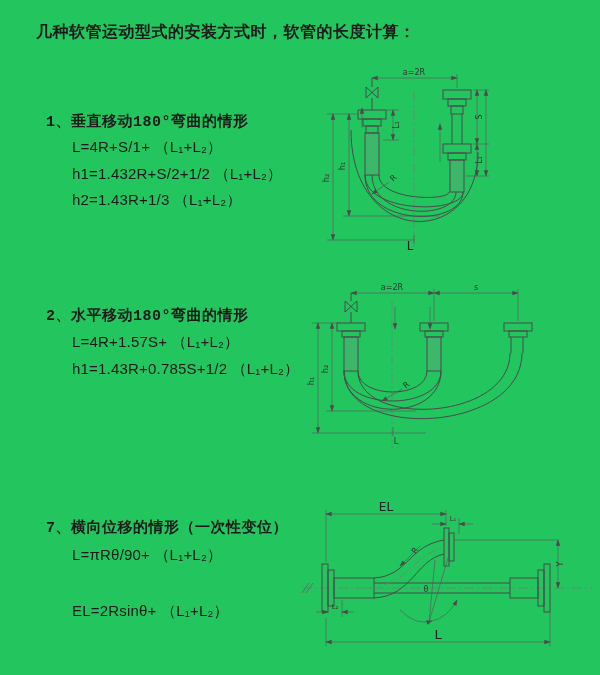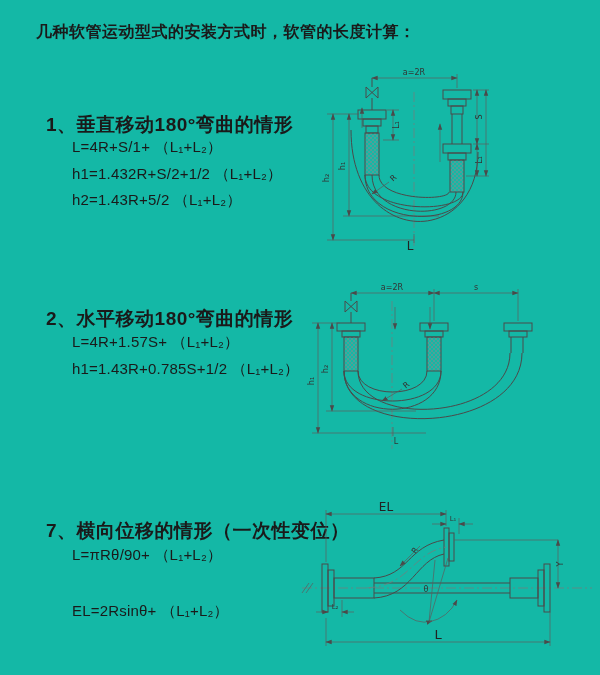--- a/index.html
+++ b/index.html
@@ -1,27 +1,27 @@
 <!DOCTYPE html>
 <html><head>
 <meta charset="utf-8">
 <style>
   html,body{margin:0;padding:0;background:#e8e8e8;}
   #canvas{
-    position:relative;width:600px;height:675px;background:#14b8a6;
+    position:relative;width:600px;height:675px;background:#22c55e;
     font-family:"Liberation Sans","DejaVu Sans",sans-serif;color:#1a1a1a;
     overflow:hidden;
   }
   .title{
     position:absolute;left:36px;top:22px;font-size:16px;font-weight:bold;
     letter-spacing:0.5px;white-space:nowrap;
   }
   .sec-head{
-    position:absolute;left:46px;font-size:19px;font-weight:bold;
-    letter-spacing:0.5px;white-space:nowrap;
+    position:absolute;left:46px;font-size:15px;font-weight:bold;
+    letter-spacing:0.5px;white-space:nowrap;font-family:Liberation Mono, monospace;
   }
   .formula{
     position:absolute;left:72px;font-size:15px;font-weight:400;
     white-space:nowrap;letter-spacing:0.2px;
   }
   svg{position:absolute;}
   .cad{stroke:#4a4a4a;fill:none;stroke-width:1;}
   .thin{stroke:#5c5c5c;fill:none;stroke-width:0.7;}
   .dim{stroke:#5c5c5c;fill:none;stroke-width:0.7;}
   .cl{stroke:#7a7a7a;fill:none;stroke-width:0.7;stroke-dasharray:10 3 2 3;}
@@ -43,21 +43,21 @@
         <path d="M0,1.5 L10,5 L0,8.5 Z" fill="#4a4a4a"></path>
       </marker>
     </defs>
   </svg>
 
   <div class="title">几种软管运动型式的安装方式时，软管的长度计算：</div>
 
   <div class="sec-head" style="top:112px;">1、垂直移动180°弯曲的情形</div>
   <div class="formula" style="top:138px;">L=4R+S/1+ （L₁+L₂）</div>
   <div class="formula" style="top:165px;">h1=1.432R+S/2+1/2 （L₁+L₂）</div>
-  <div class="formula" style="top:191px;">h2=1.43R+5/2 （L₁+L₂）</div>
+  <div class="formula" style="top:191px;">h2=1.43R+1/3 （L₁+L₂）</div>
 
   <div class="sec-head" style="top:306px;">2、水平移动180°弯曲的情形</div>
   <div class="formula" style="top:333px;">L=4R+1.57S+ （L₁+L₂）</div>
   <div class="formula" style="top:360px;">h1=1.43R+0.785S+1/2 （L₁+L₂）</div>
 
   <div class="sec-head" style="top:518px;">7、横向位移的情形（一次性变位）</div>
   <div class="formula" style="top:546px;">L=πRθ/90+ （L₁+L₂）</div>
   <div class="formula" style="top:602px;">EL=2Rsinθ+ （L₁+L₂）</div>
 
   <svg style="left:315px;top:66px;" width="270" height="190" viewBox="0 0 270 190">

